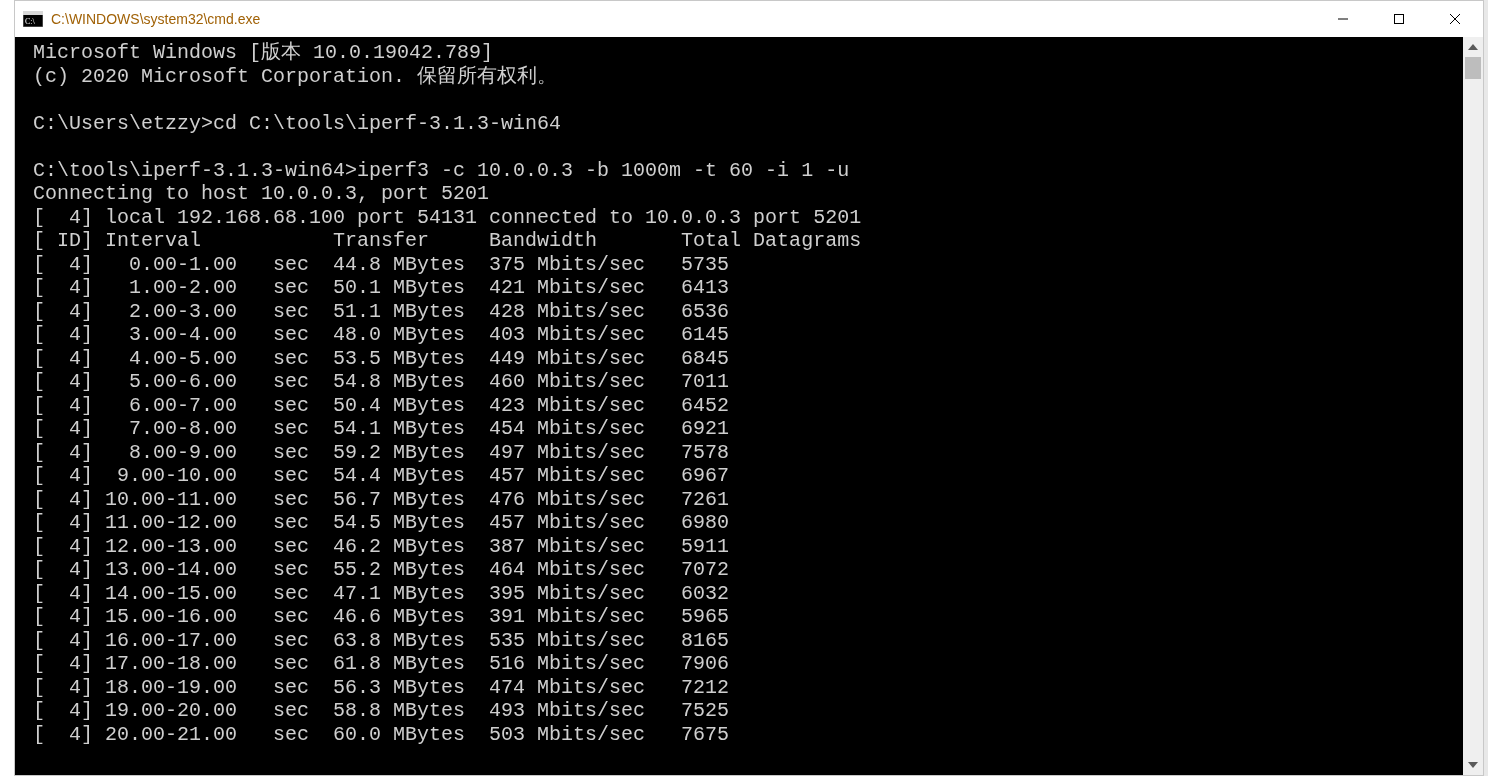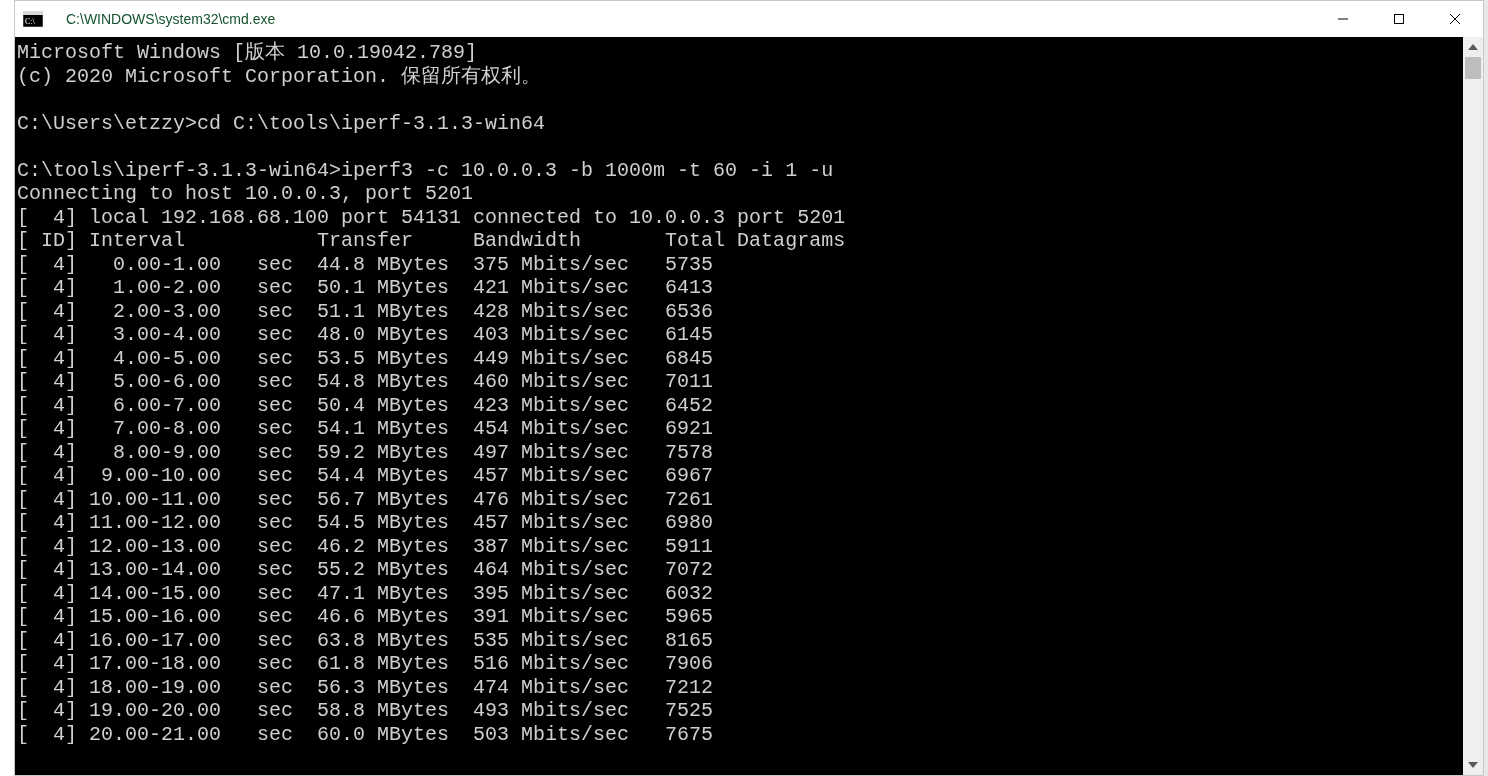--- a/index.html
+++ b/index.html
@@ -56,23 +56,22 @@
     width: 20px;
     height: 18px;
     margin-right: 8px;
     display: inline-flex;
     align-items: center;
     justify-content: center;
   }
   .titlebar .appicon svg { display: block; }
   .titlebar .title {
     font-size: 14px;
-    color: #14532d;
+    color: #a16207;
     font-family: "Segoe UI", Tahoma, sans-serif;
-    margin-left: 15px;
   }
   .winbtns {
     position: absolute;
     right: 0;
     top: 0;
     height: 36px;
     display: flex;
   }
   .winbtn {
     width: 56px;
@@ -82,20 +81,21 @@
     justify-content: center;
     color: #000;
   }
   .winbtn svg { stroke: #000; stroke-width: 1; fill: none; }
   .console-wrap {
     flex: 1;
     display: flex;
     background: #000000;
     position: relative;
     min-height: 0;
+    padding-left: 16px;
   }
   .console {
     flex: 1;
     background: #000000;
     color: #cfcfcf;
     font-family: "NSimSun", "SimSun", "Consolas", "Courier New", monospace;
     font-size: 20px;
     line-height: 23.5px;
     letter-spacing: 0px;
     white-space: pre;

